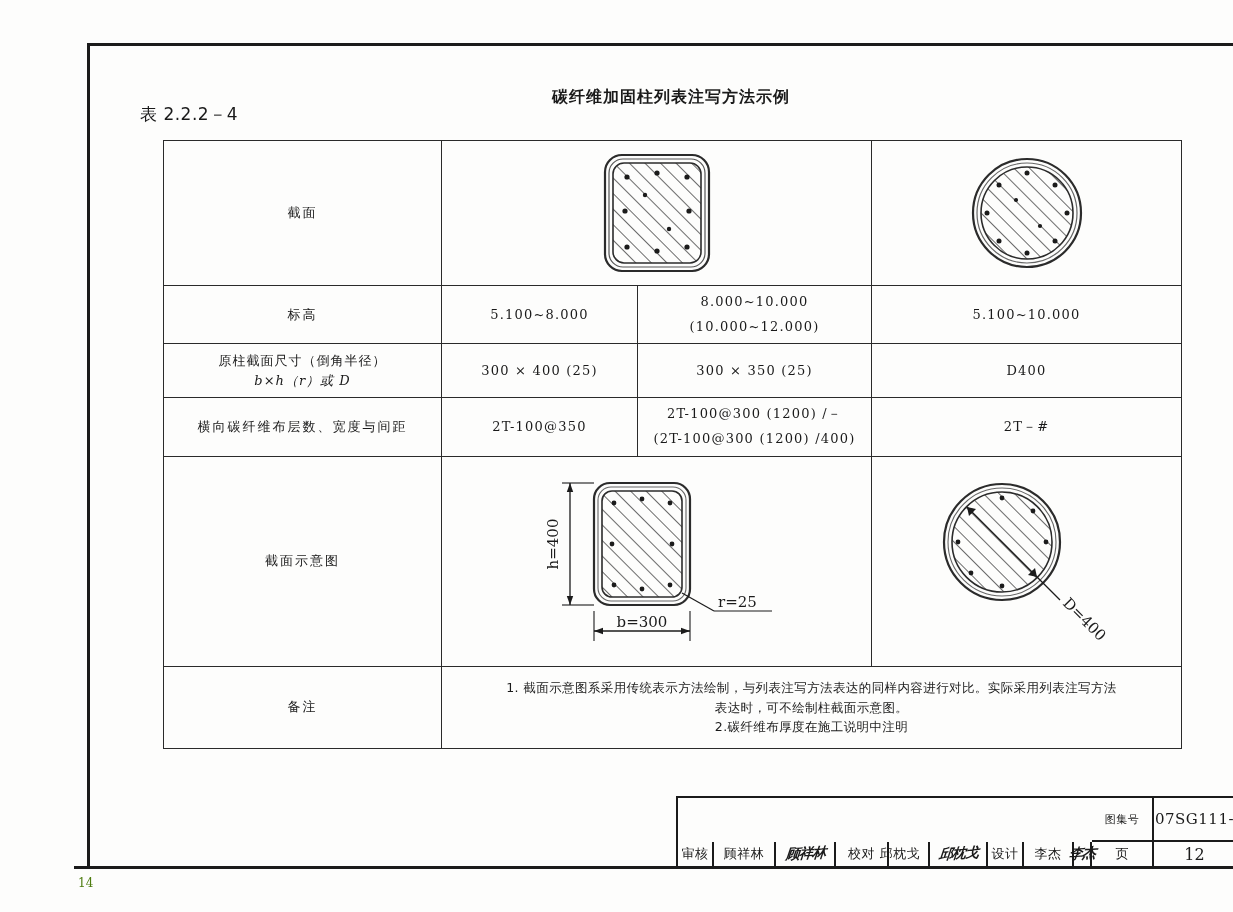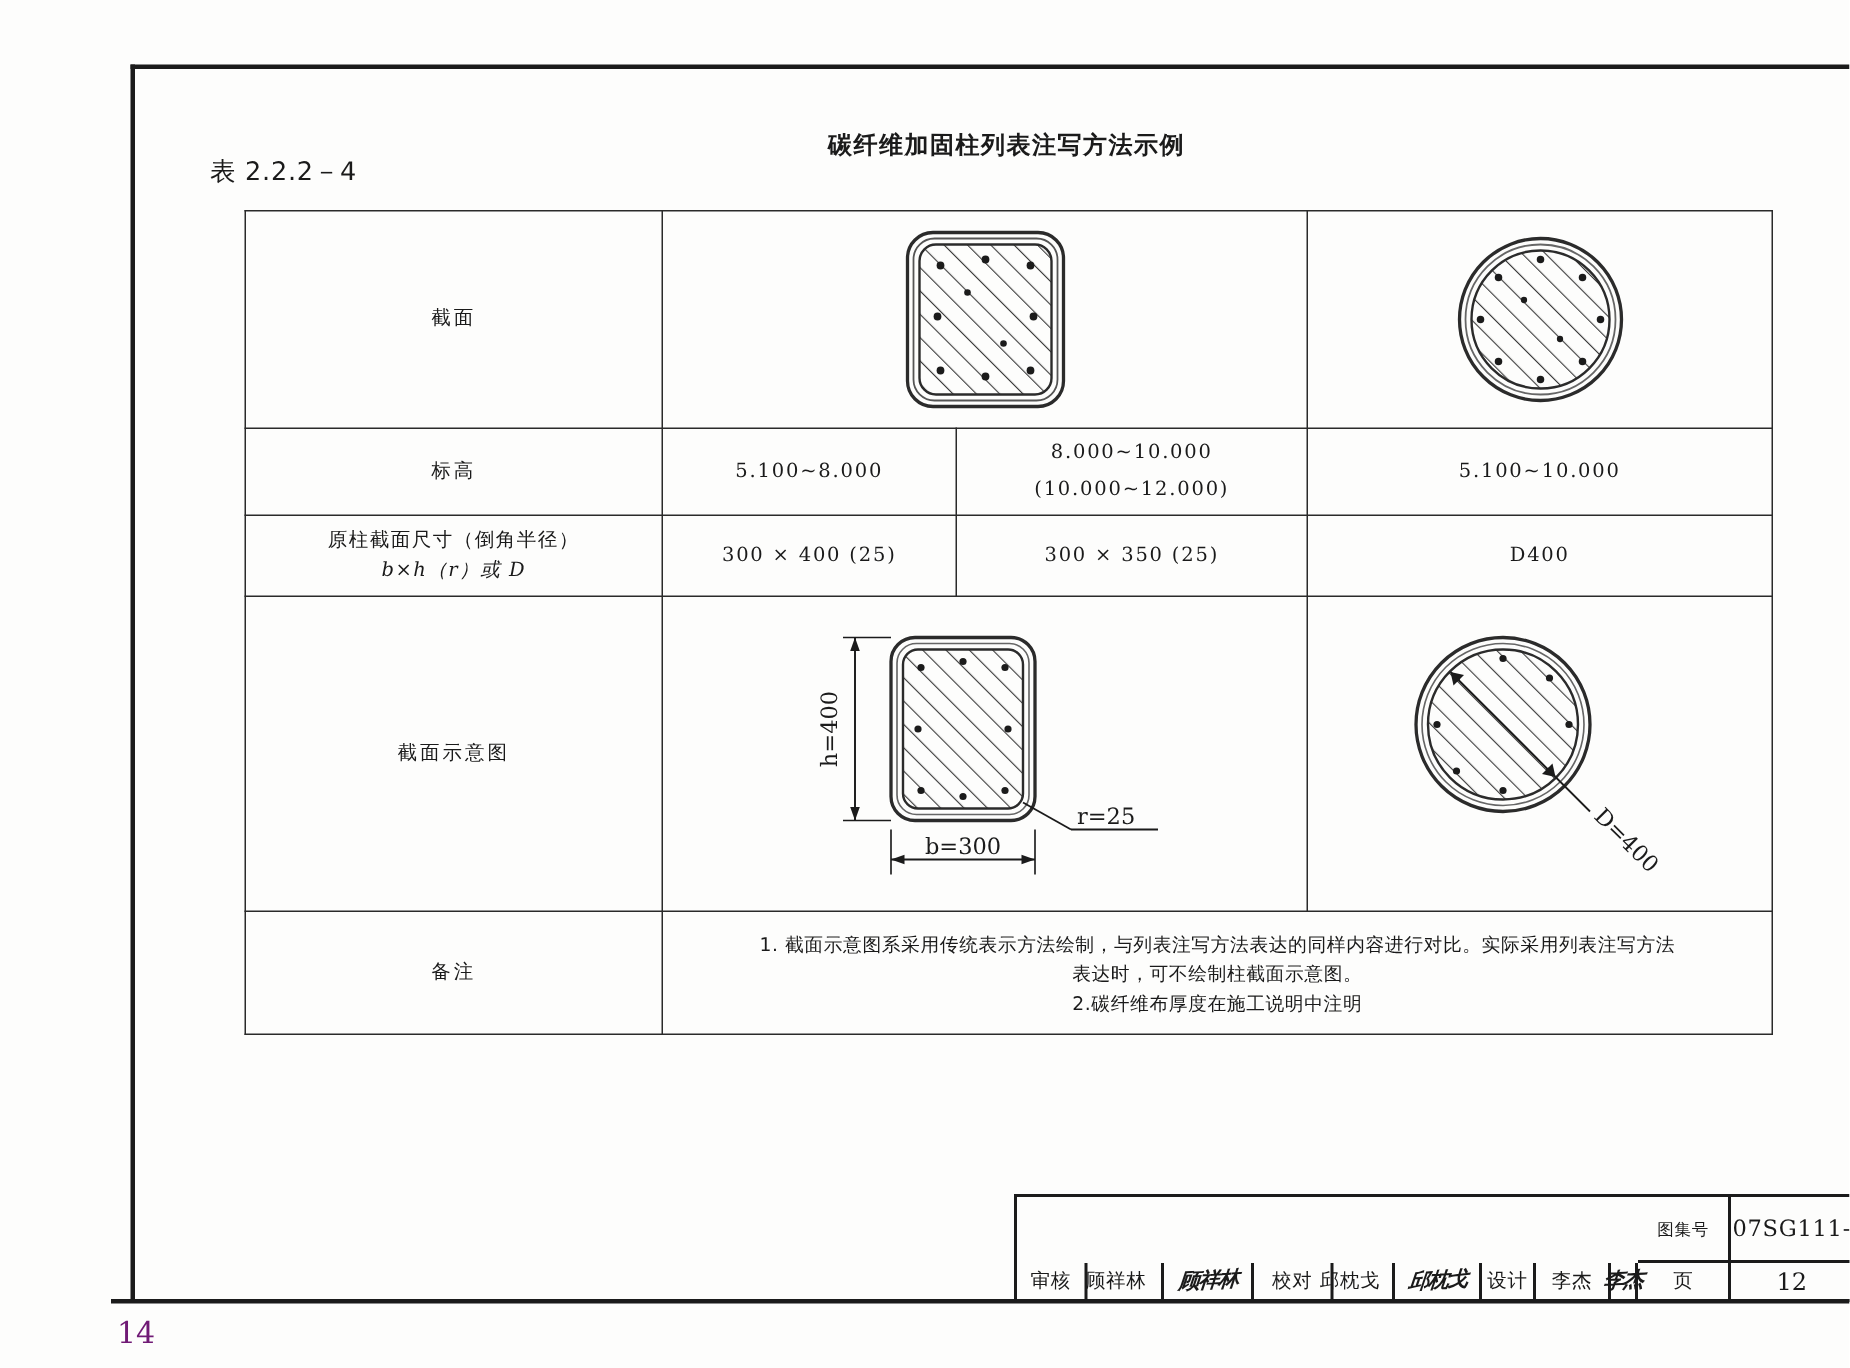--- a/index.html
+++ b/index.html
@@ -203,22 +203,22 @@
     font-family: "DejaVu Serif", "Liberation Serif", serif;
     font-size: 16px;
   }
 
   
   .folio {
     position: absolute;
     left: 78px;
     top: 876px;
     font-family: "DejaVu Serif", "Liberation Serif", serif;
-    font-size: 20px;
-    color: #701a75;
+    font-size: 12px;
+    color: #4d7c0f;
   }
 </style>
 </head>
 <body>
 
 <div class="page-scan"></div>
 
 <div class="page-frame"></div>
 <div class="frame-bottom-rule"></div>
 
@@ -308,20 +308,31 @@
     <tr class="r-size">
       <td class="lbl-two-line">
         <div>原柱截面尺寸（倒角半径）</div>
         <div><span class="ital">b×h（r）或 </span><span class="ital">D</span></div>
       </td>
       <td class="mono-num">300 × 400 (25)</td>
       <td class="mono-num">300 × 350 (25)</td>
       <td class="mono-num">D400</td>
     </tr>
 
+    <tr class="r-wrap">
+      <td>
+        <span class="lbl">横向碳纤维布层数、宽度与间距</span>
+      </td>
+      <td class="mono-num">2T-100@350</td>
+      <td class="mono-num stack">
+        <div>2T-100@300 (1200) /－</div>
+        <div>(2T-100@300 (1200) /400)</div>
+      </td>
+      <td class="mono-num">2T－#</td>
+    </tr>
 
     <tr class="r-diagram">
       <td>
         <span class="lbl">截面示意图</span>
       </td>
       <td colspan="2">
         <div class="sec-wrap">
           <svg width="250" height="180" viewBox="0 0 250 180">
             <defs>
               <pattern id="hatchC" width="11" height="11" patternTransform="rotate(-45)" patternUnits="userSpaceOnUse">
@@ -408,21 +419,21 @@
     </tr>
 
   </tbody>
 </table>
 
 <div class="title-block">
 
   <div class="tb-atlas-label">图集号</div>
   <div class="tb-atlas-value">07SG111-</div>
 
-  <div class="tb-cell" style="left:0px;width:47px;">审核</div>
+  <div class="tb-cell" style="left:0px;width:36px;">审核</div>
   <div class="tb-cell" style="left:36px;width:62px;">顾祥林</div>
   <div class="tb-cell" style="left:98px;width:60px;">
       <span class="sig">顾祥林</span>
     </div>
 
   <div class="tb-cell" style="left:158px;width:53px;">校对</div>
   <div class="tb-cell" style="left:194px;width:58px;">邱枕戈</div>
   <div class="tb-cell" style="left:252px;width:58px;">
       <span class="sig">邱枕戈</span>
     </div>

